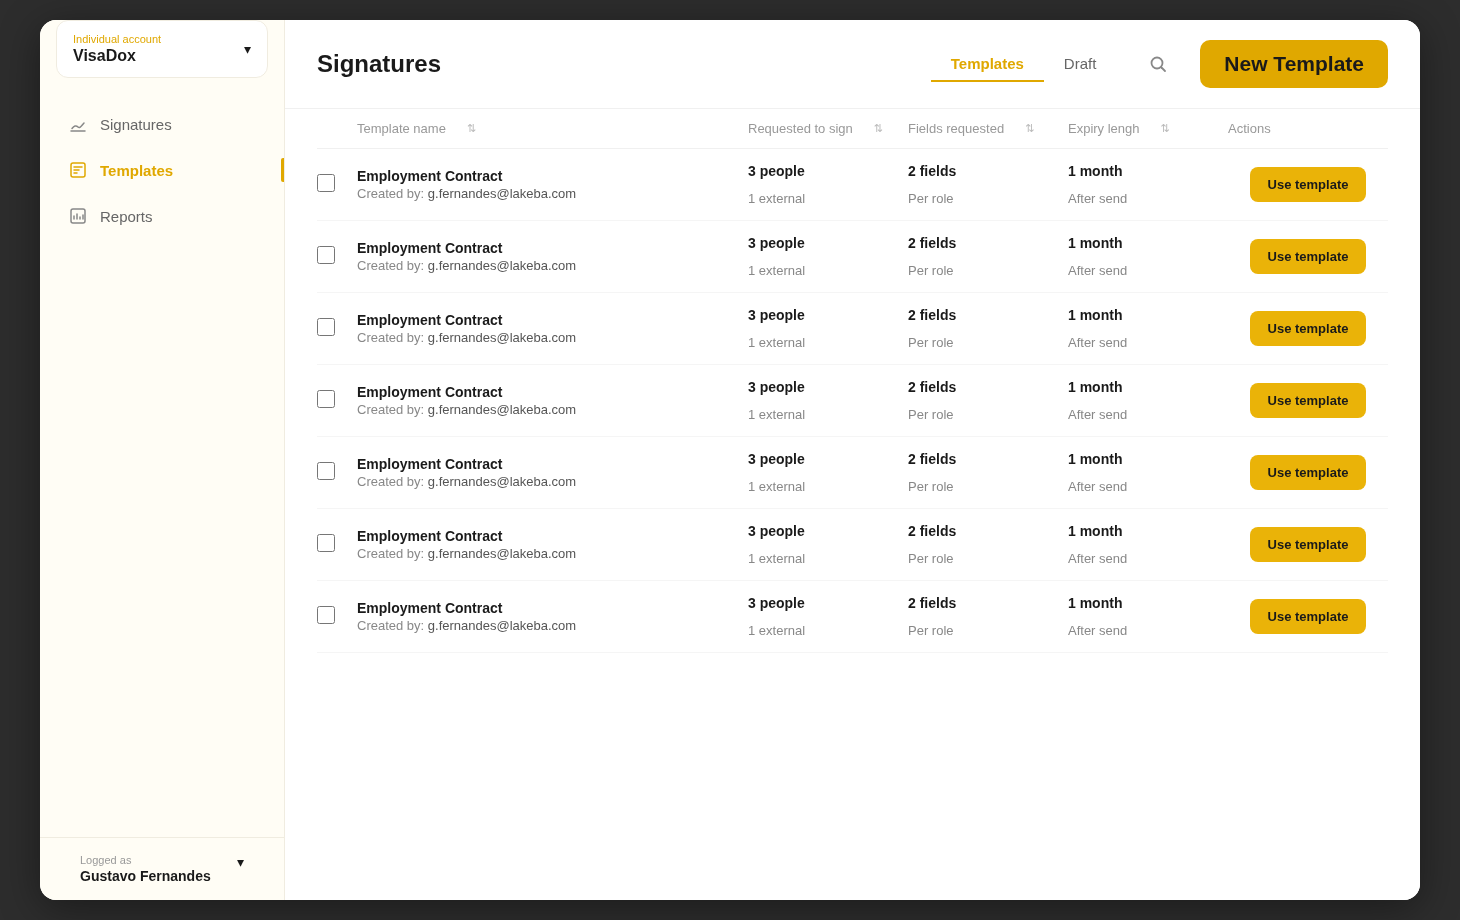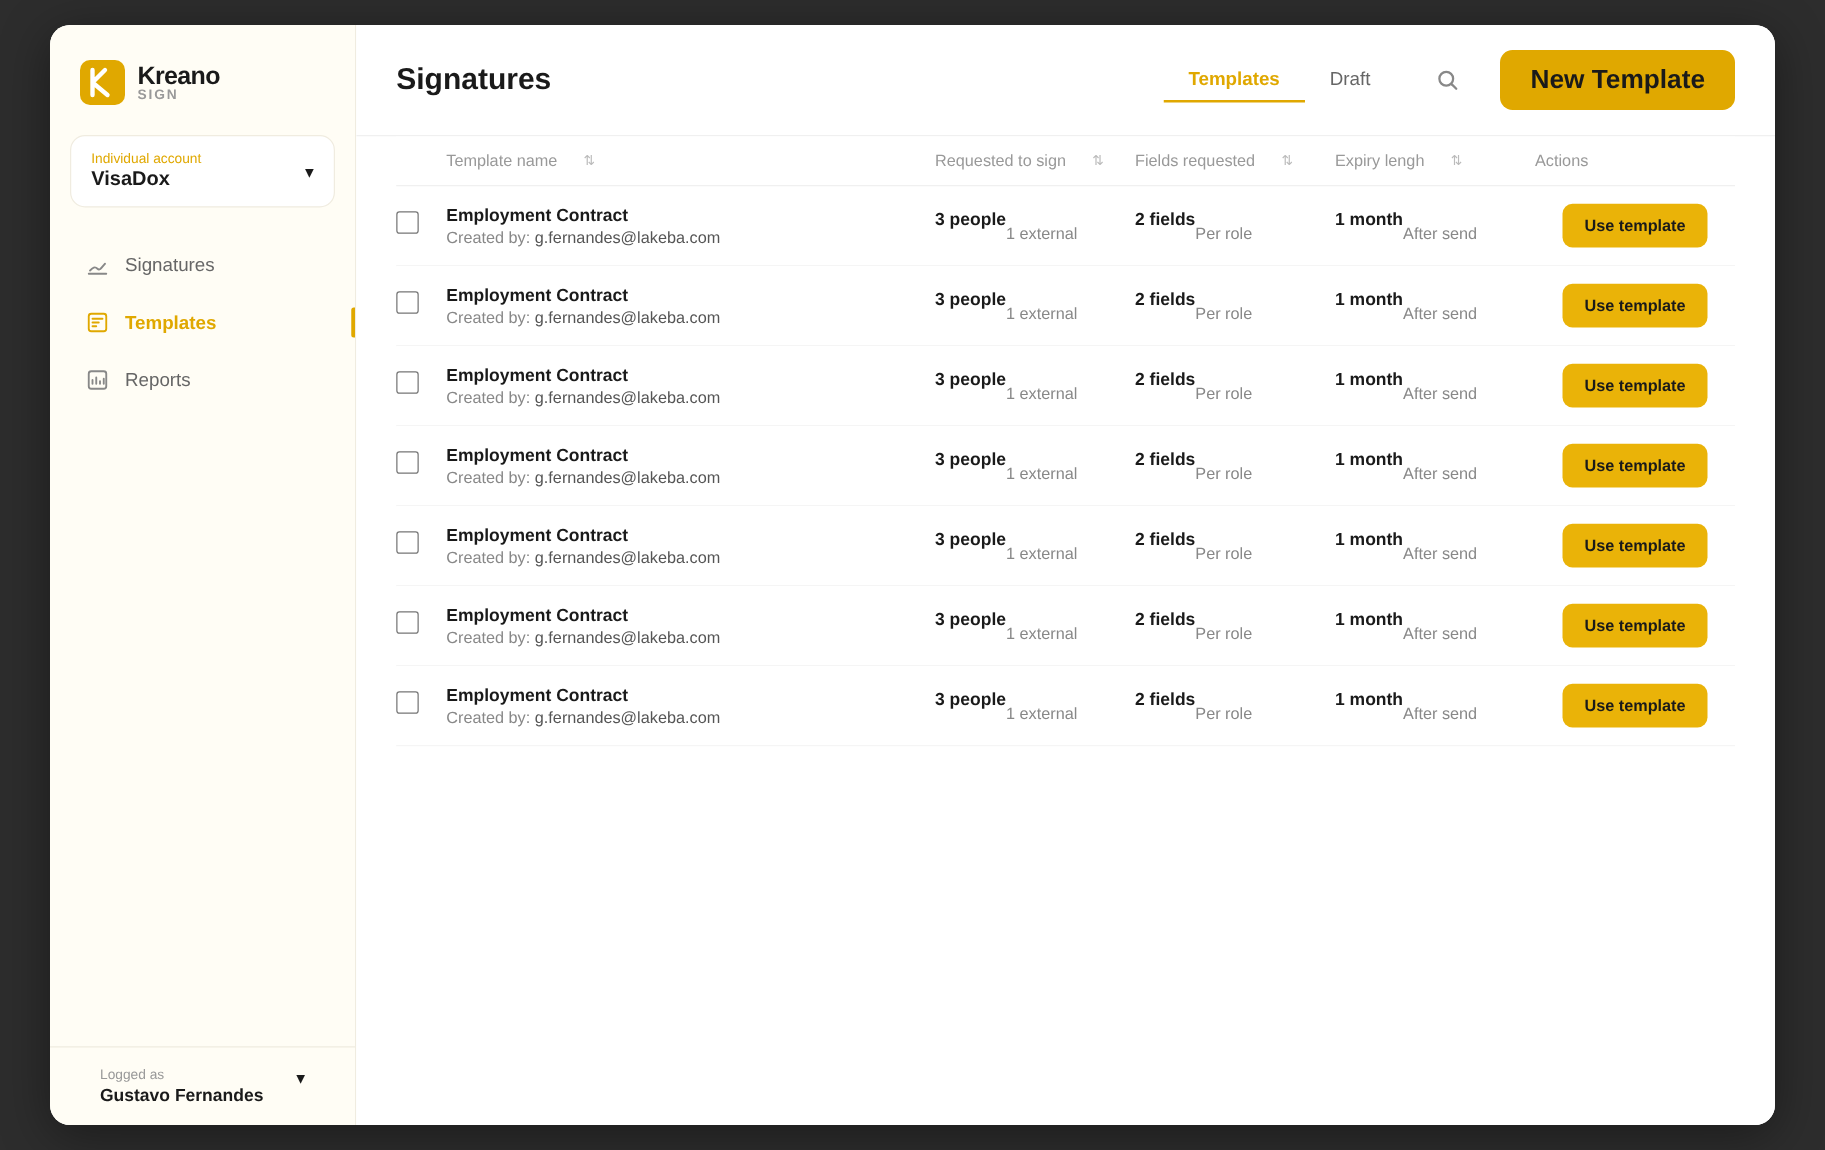--- a/index.html
+++ b/index.html
@@ -265,21 +265,21 @@
       font-weight: 700;
       color: #1a1a1a;
     }
     .cell-secondary {
       font-size: 13px;
       color: #888;
       margin-top: 12px;
     }
     .cell-block {
       display: flex;
-      flex-direction: row;
+      flex-direction: column;
     }
     .use-template-btn {
       background: #eab308;
       border: none;
       border-radius: 8px;
       padding: 10px 18px;
       font-size: 13px;
       font-weight: 600;
       color: #1a1a1a;
       cursor: pointer;
@@ -290,31 +290,20 @@
       align-items: center;
       justify-content: center;
     }
   </style>
 </head>
 <body>
 
 <div class="app-shell">
 
   <aside class="sidebar">
-    <div class="sidebar-logo">
-
-      <svg class="logo-icon" viewBox="0 0 36 36" fill="none" xmlns="http://www.w3.org/2000/svg">
-        <rect width="36" height="36" rx="8" fill="#E0A800"></rect>
-        <path d="M10 8 L10 28 M10 18 L20 8 M10 18 L22 28" stroke="#fff" stroke-width="3.5" stroke-linecap="round" stroke-linejoin="round"></path>
-      </svg>
-      <div class="logo-text">
-        <span class="logo-name">Kreano</span>
-        <span class="logo-sub">SIGN</span>
-      </div>
-    </div>
 
     <div class="account-switcher">
       <div>
         <div class="account-label">Individual account</div>
         <div class="account-name">VisaDox</div>
       </div>
       <span class="chevron-down">▾</span>
     </div>
 
     <nav class="sidebar-nav">

